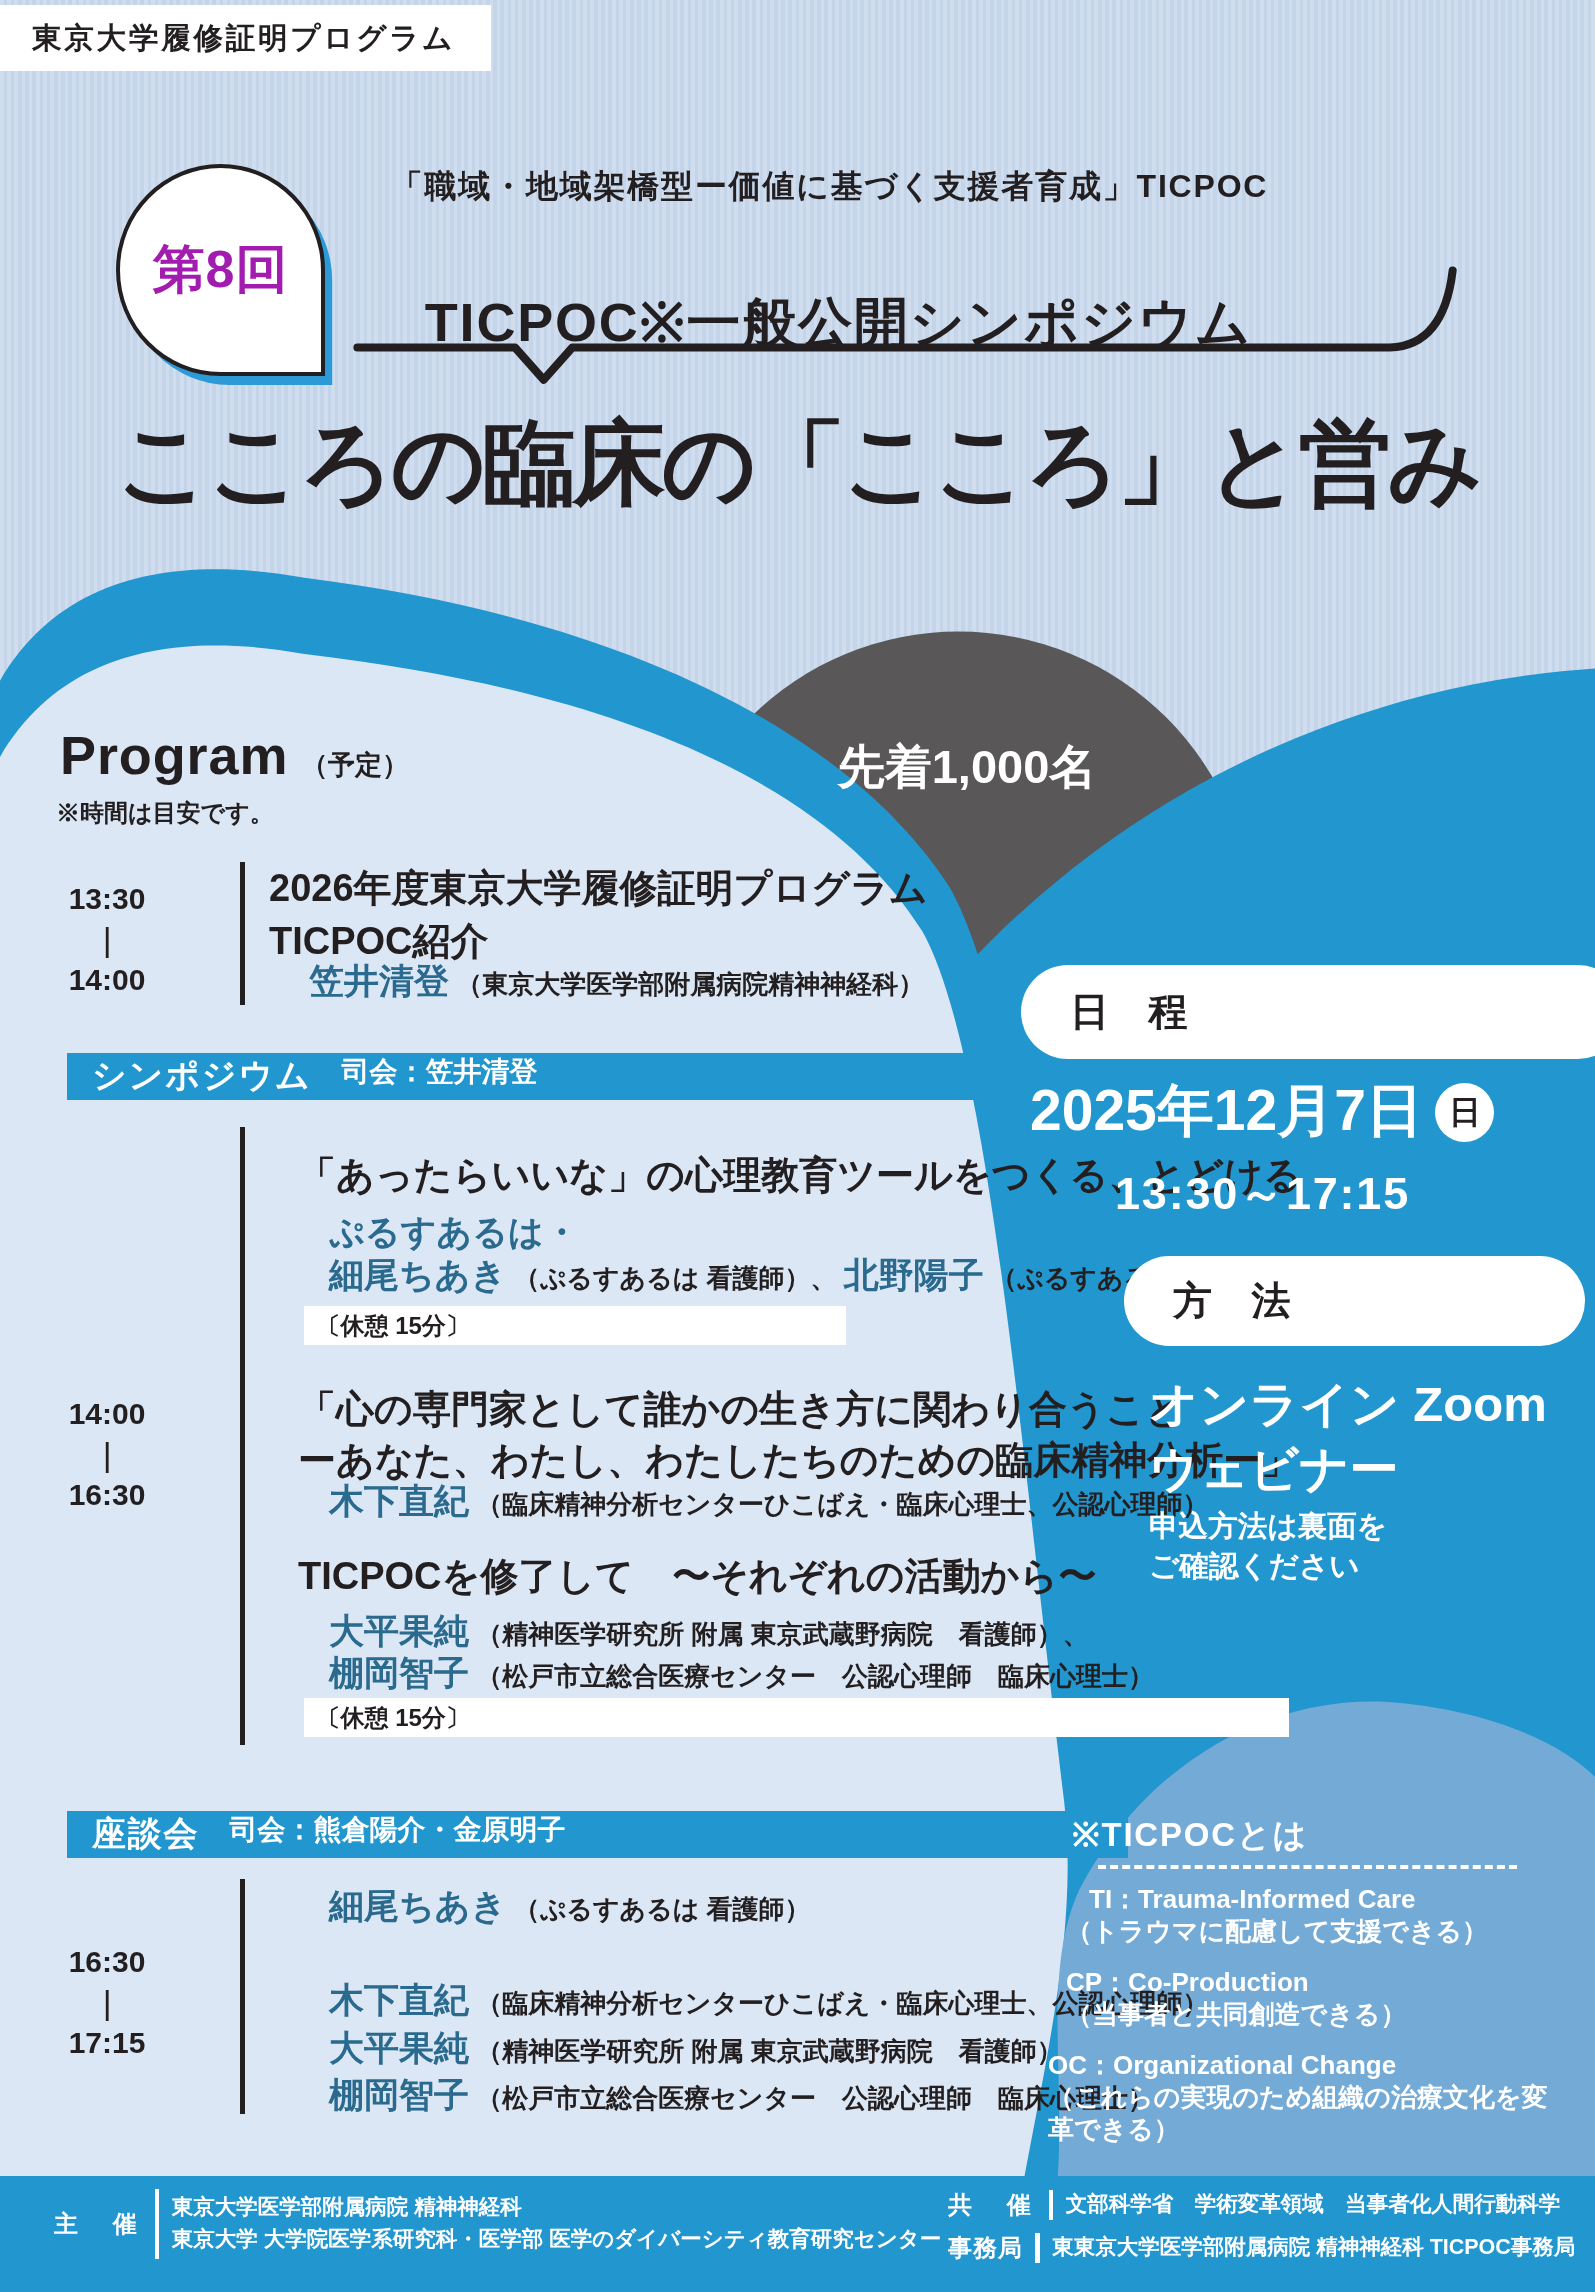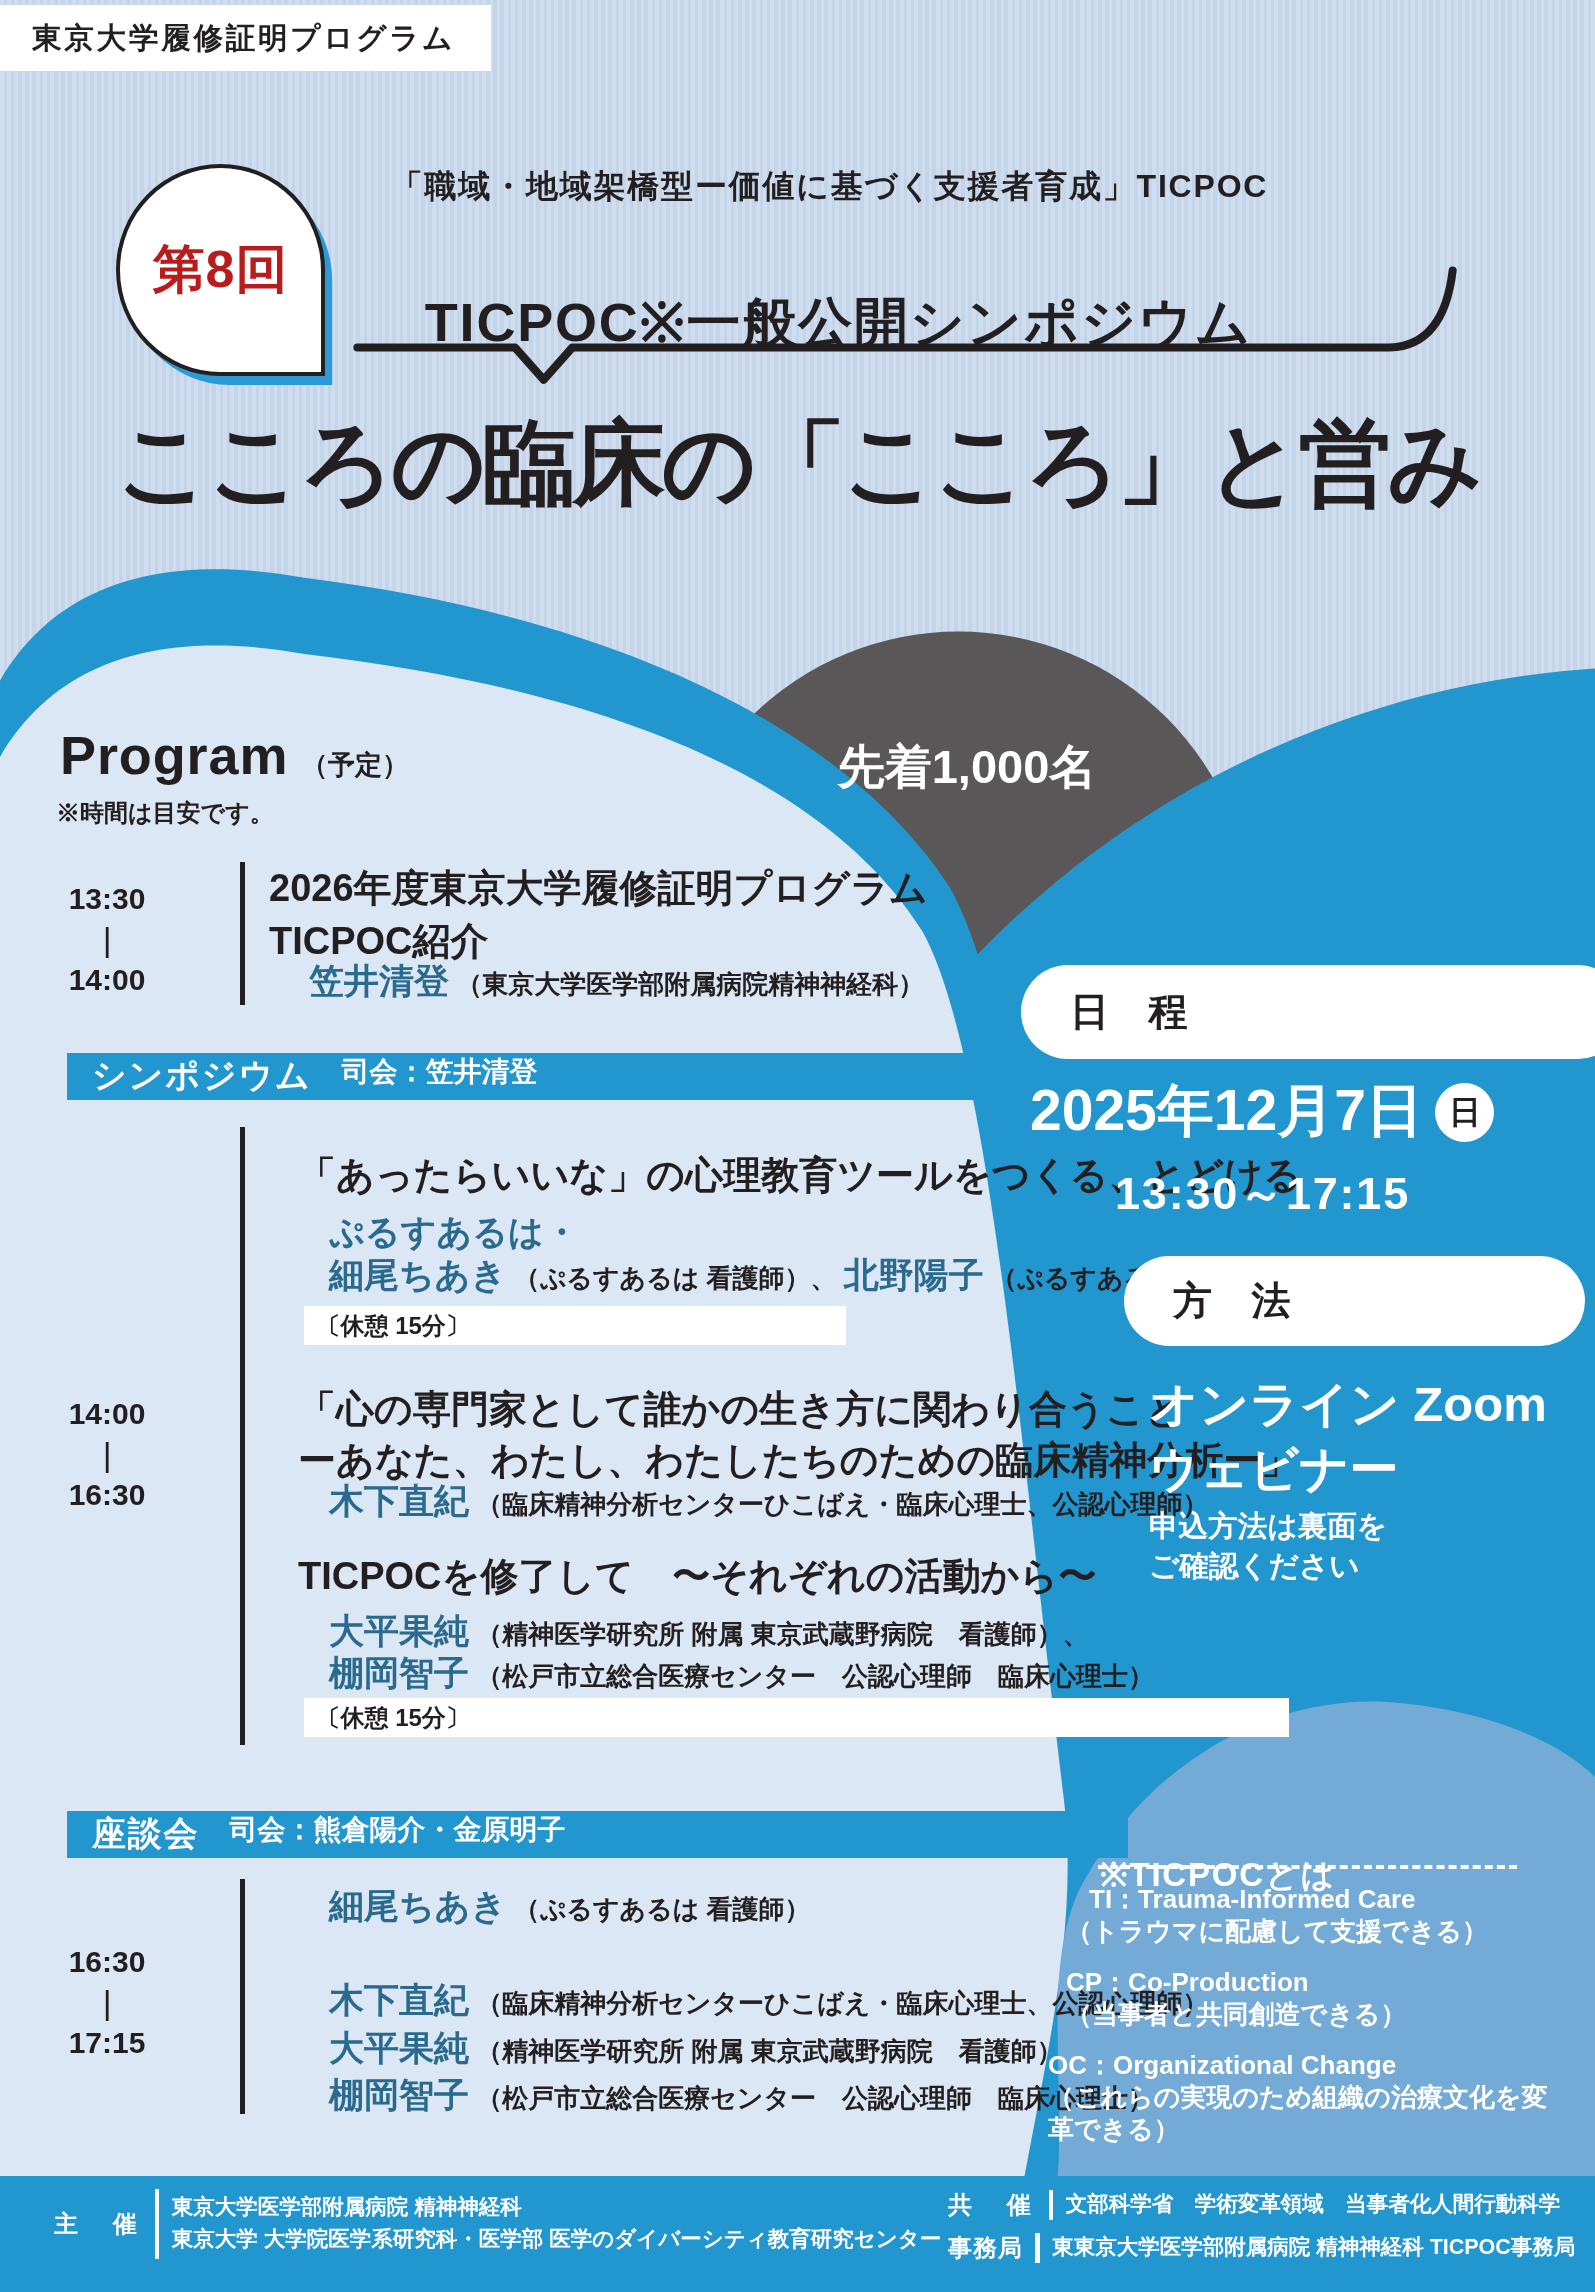--- a/index.html
+++ b/index.html
@@ -10,21 +10,21 @@
   }
   #bgsvg{position:absolute;left:0;top:0;z-index:0;}
   .abs{position:absolute;}
   
   .uni-badge{left:0;top:5.4px;background:#fff;padding:12.5px 36px 12.5px 32px;
     font-size:29.6px;font-weight:900;letter-spacing:2.7px;z-index:3;}
   .round-egg{left:116px;top:164px;width:209px;height:212px;background:#fff;
     border:4.5px solid #231f20;box-sizing:border-box;
     border-radius:52% 52% 0 52%;box-shadow:9px 10.7px 0 -1.8px #2b9ad6;z-index:3;
     display:flex;align-items:center;justify-content:center;}
-  .round-egg span{color:#b91c1c;font-size:52px;font-weight:900;letter-spacing:0.9px;}
+  .round-egg span{color:#a21caf;font-size:52px;font-weight:900;letter-spacing:0.9px;}
   .supertitle{left:0;top:165px;width:1596px;text-align:center;padding-left:63px;box-sizing:border-box;
     font-size:32px;font-weight:900;letter-spacing:1.8px;z-index:2;}
   .symtitle{left:0;top:283px;width:1596px;text-align:center;padding-left:81px;box-sizing:border-box;
     font-size:54px;font-weight:900;letter-spacing:1.8px;z-index:2;}
   .maintitle{left:0;top:401px;width:1596px;text-align:center;
     font-size:93px;font-weight:900;letter-spacing:-3.6px;z-index:2;white-space:nowrap;}
   
   .prog-head{left:60px;top:724px;z-index:2;font-weight:900;}
   .prog-head .en{font-size:54px;letter-spacing:0.9px;}
   .prog-head .yotei{font-size:27px;margin-left:12.5px;}
@@ -209,21 +209,21 @@
   </div>
   <div class="abs method-big" style="left: 1149px; top: 1372px;">
     <div>オンライン Zoom</div>
     <div>ウェビナー</div>
   </div>
   <div class="abs method-note" style="left: 1149px; top: 1506px;">
     <div>申込方法は裏面を</div>
     <div>ご確認ください</div>
   </div>
 
-  <div class="abs ticpoc-head" style="left: 1100px; top: 1811px; margin-top: 40px;">※TICPOCとは</div>
+  <div class="abs ticpoc-head" style="left: 1072px; top: 1811px;">※TICPOCとは</div>
   <div class="abs dashline"></div>
   <div class="abs footer">
     <div class="frow" style="left:54px;top:12.5px;">
       <span class="flabel">主　催</span>
       <span class="fdiv" style="height:70px;"></span>
       <span class="ftext">
         <div>東京大学医学部附属病院 精神神経科</div>
         <div>東京大学 大学院医学系研究科・医学部 医学のダイバーシティ教育研究センター</div>
       </span>
     </div>

